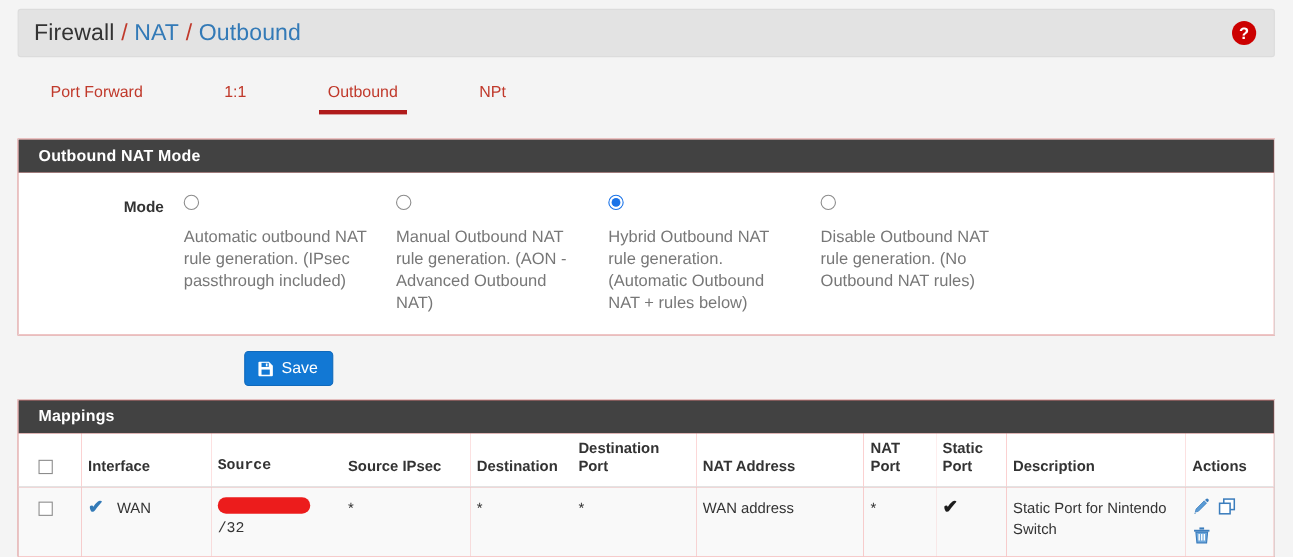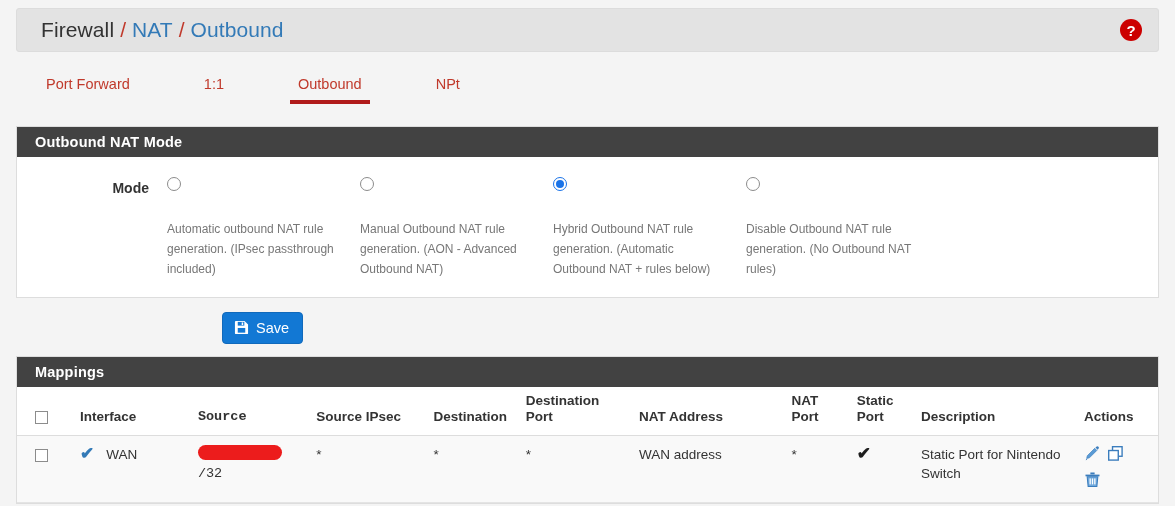--- a/index.html
+++ b/index.html
@@ -18,21 +18,21 @@
 
   
   .breadcrumb-bar {
     margin: 8px 16px 0 16px;
     height: 44px;
     background: #e3e3e3;
     border: 1px solid #dcdcdc;
     border-radius: 3px;
     display: flex;
     align-items: center;
-    padding: 0 24px;
+    padding: 0 14px;
     box-sizing: border-box;
     position: relative;
   }
   .crumb {
     font-size: 21px;
     color: #333;
     letter-spacing: .1px;
   }
   .crumb.link { color: #337ab7; }
   .crumb-sep {
@@ -158,34 +158,35 @@
     width: 8px;
     height: 8px;
     margin: -4px 0 0 -4px;
     border-radius: 50%;
     background: #1a73e8;
   }
   .radio.checked {
     box-shadow: 0 0 0 0 transparent;
   }
   .mode-desc {
-    margin-top: 24px;
+    margin-top: 11px;
     color: #777;
-    font-size: 12px;
+    font-size: 15px;
     line-height: 20px;
     max-width: 170px;
   }
 
   
   .save-row {
     margin: 14px 16px 0 16px;
     padding-left: 206px;
   }
   .btn-save {
     display: inline-flex;
+    align-items: center;
     gap: 7px;
     background: #1278d4;
     border: 1px solid #1069bb;
     border-radius: 4px;
     color: #fff;
     font-size: 14.5px;
     padding: 7px 13px 7px 11px;
     cursor: pointer;
     font-family: "Liberation Sans", sans-serif;
   }

